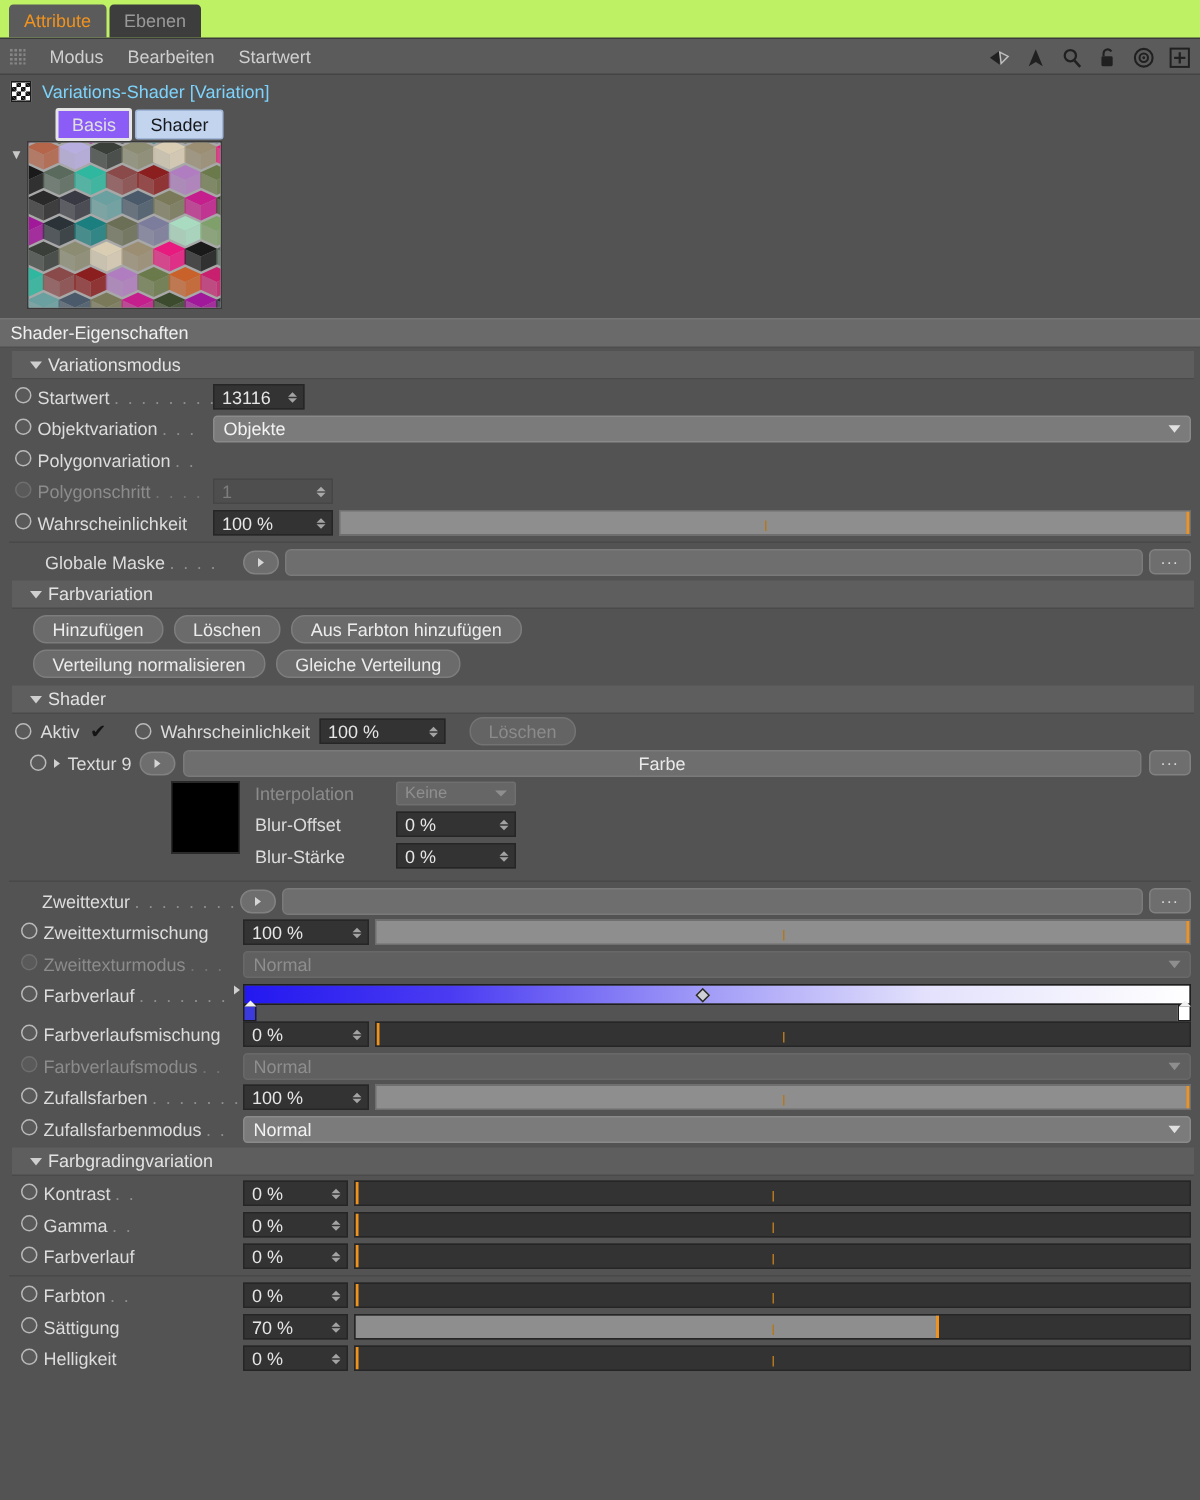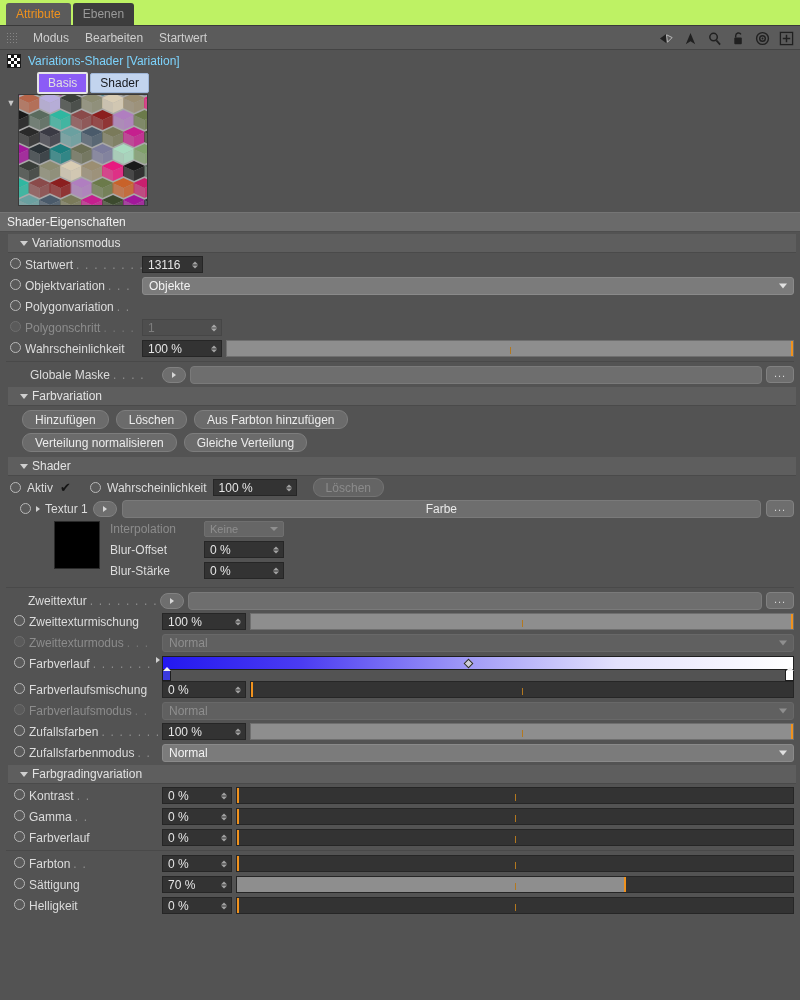--- a/index.html
+++ b/index.html
@@ -607,29 +607,29 @@
         <i class="u"></i>
         <i class="d"></i>
       </span>
   </div>
   <div class="btn dis" style="margin-left:10px">Löschen</div>
 </div>
 
 <div class="row" style="gap:5px">
   <span class="radio" style="margin-left:10px"></span>
   <span class="tri"></span>
-  <span class="lbl">Textur 1</span>
+  <span class="lbl">Textur 9</span>
   <div class="arrowbtn">
       <span class="a"></span>
     </div>
   <div class="texfield">Farbe</div>
   <div class="dotsbtn">...</div>
 </div>
 
-<div style="display:flex;gap:10px;padding-left:54px;padding-top:2px">
+<div style="display:flex;gap:10px;padding-left:114px;padding-top:2px">
   <div class="swatch"></div>
   <div style="display:flex;flex-direction:column;gap:4px">
     <div style="display:flex;align-items:center;gap:8px">
       <span class="lbl dis" style="width:86px">Interpolation</span>
       <div class="smalldrop">
         <span>Keine</span>
         <span class="chev"></span>
       </div>
     </div>
     <div style="display:flex;align-items:center;gap:8px">

